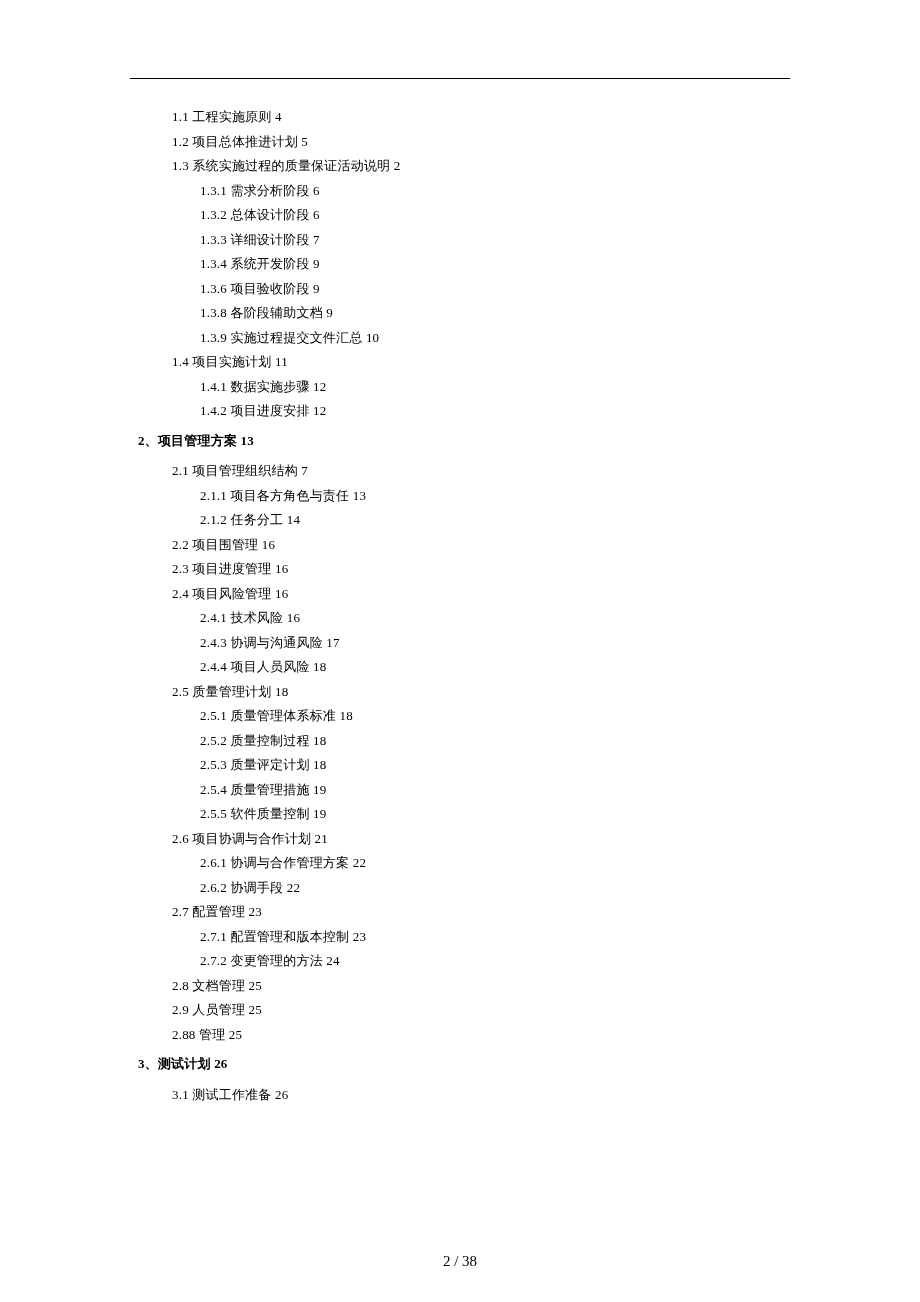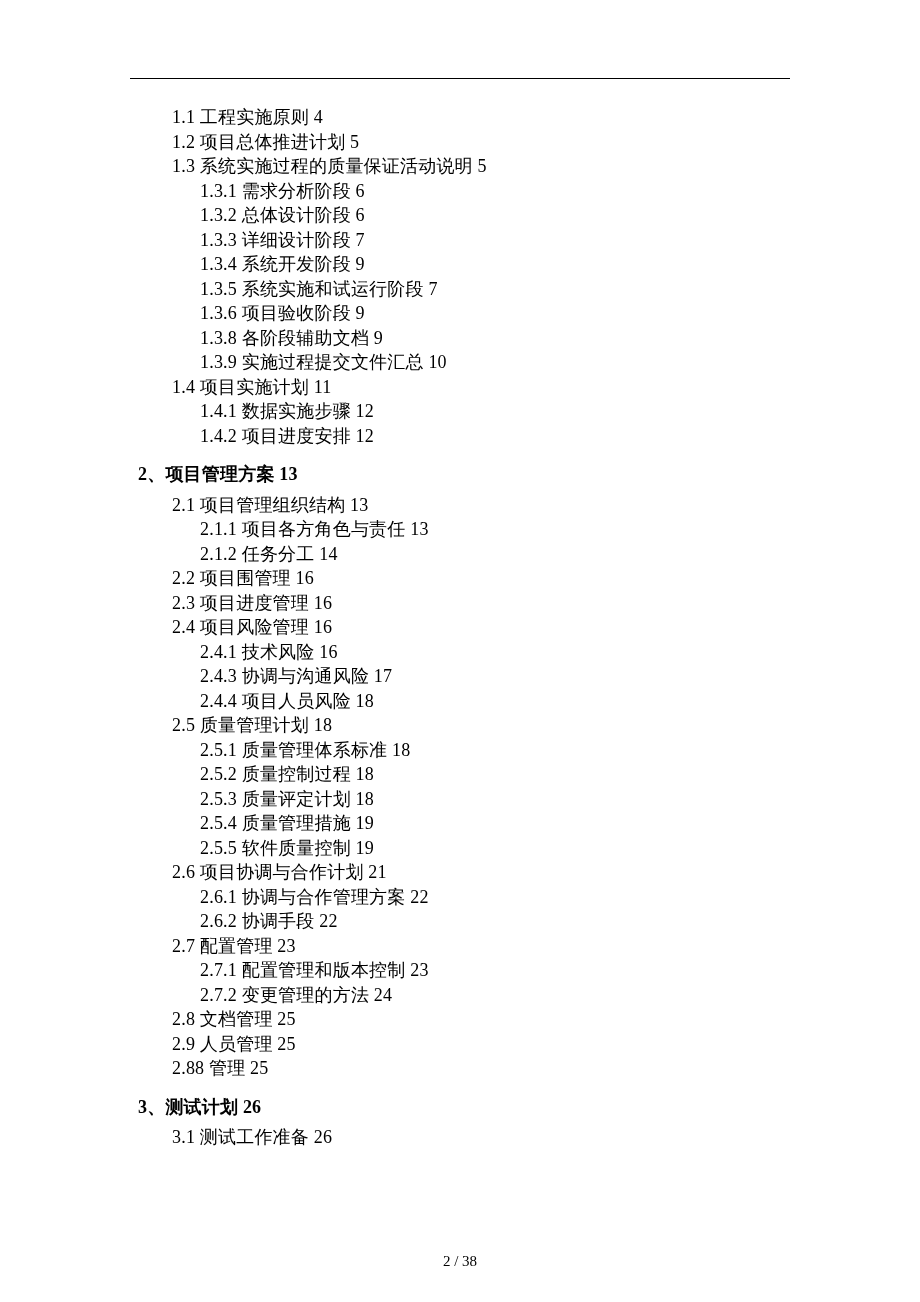--- a/index.html
+++ b/index.html
@@ -13,63 +13,62 @@
   }
   .page {
     padding: 78px 130px 0 130px;
   }
   .hr {
     border: none;
     border-top: 1.2px solid #000;
     margin-bottom: 26px;
   }
   .toc-body {
-    font-size: 18px;
+    font-size: 13px;
     line-height: 24.5px;
     letter-spacing: 0.2px;
   }
   .lvl1 { padding-left: 42px; }
   .lvl2 { padding-left: 70px; font-family: "KaiTi","楷体","SimSun",serif; }
   .sec-head {
     padding-left: 8px;
     font-weight: 700;
-    margin-top: 14px;
+    margin-top: 5px;
     margin-bottom: 6px;
   }
   .footer {
     position: absolute;
     bottom: 32px;
     left: 0; right: 0;
     text-align: center;
     font-size: 15px;
     font-family: "SimSun","宋体",serif;
   }
 </style>
 </head>
 <body>
 
 <div class="page">
   <hr class="hr">
   <div id="toc" class="toc-body">
       <div class="lvl1">1.1 工程实施原则 4</div>
       <div class="lvl1">1.2 项目总体推进计划 5</div>
-      <div class="lvl1">1.3 系统实施过程的质量保证活动说明 5</div>
+      <div class="lvl1">1.3 系统实施过程的质量保证活动说明 2</div>
       <div class="lvl2">1.3.1 需求分析阶段 6</div>
       <div class="lvl2">1.3.2 总体设计阶段 6</div>
       <div class="lvl2">1.3.3 详细设计阶段 7</div>
       <div class="lvl2">1.3.4 系统开发阶段 9</div>
-      <div class="lvl2">1.3.5 系统实施和试运行阶段 7</div>
       <div class="lvl2">1.3.6 项目验收阶段 9</div>
       <div class="lvl2">1.3.8 各阶段辅助文档 9</div>
       <div class="lvl2">1.3.9 实施过程提交文件汇总 10</div>
       <div class="lvl1">1.4 项目实施计划 11</div>
       <div class="lvl2">1.4.1 数据实施步骤 12</div>
       <div class="lvl2">1.4.2 项目进度安排 12</div>
       <div class="sec-head">2、项目管理方案 13</div>
-      <div class="lvl1">2.1 项目管理组织结构 13</div>
+      <div class="lvl1">2.1 项目管理组织结构 7</div>
       <div class="lvl2">2.1.1 项目各方角色与责任 13</div>
       <div class="lvl2">2.1.2 任务分工 14</div>
       <div class="lvl1">2.2 项目围管理 16</div>
       <div class="lvl1">2.3 项目进度管理 16</div>
       <div class="lvl1">2.4 项目风险管理 16</div>
       <div class="lvl2">2.4.1 技术风险 16</div>
       <div class="lvl2">2.4.3 协调与沟通风险 17</div>
       <div class="lvl2">2.4.4 项目人员风险 18</div>
       <div class="lvl1">2.5 质量管理计划 18</div>
       <div class="lvl2">2.5.1 质量管理体系标准 18</div>

